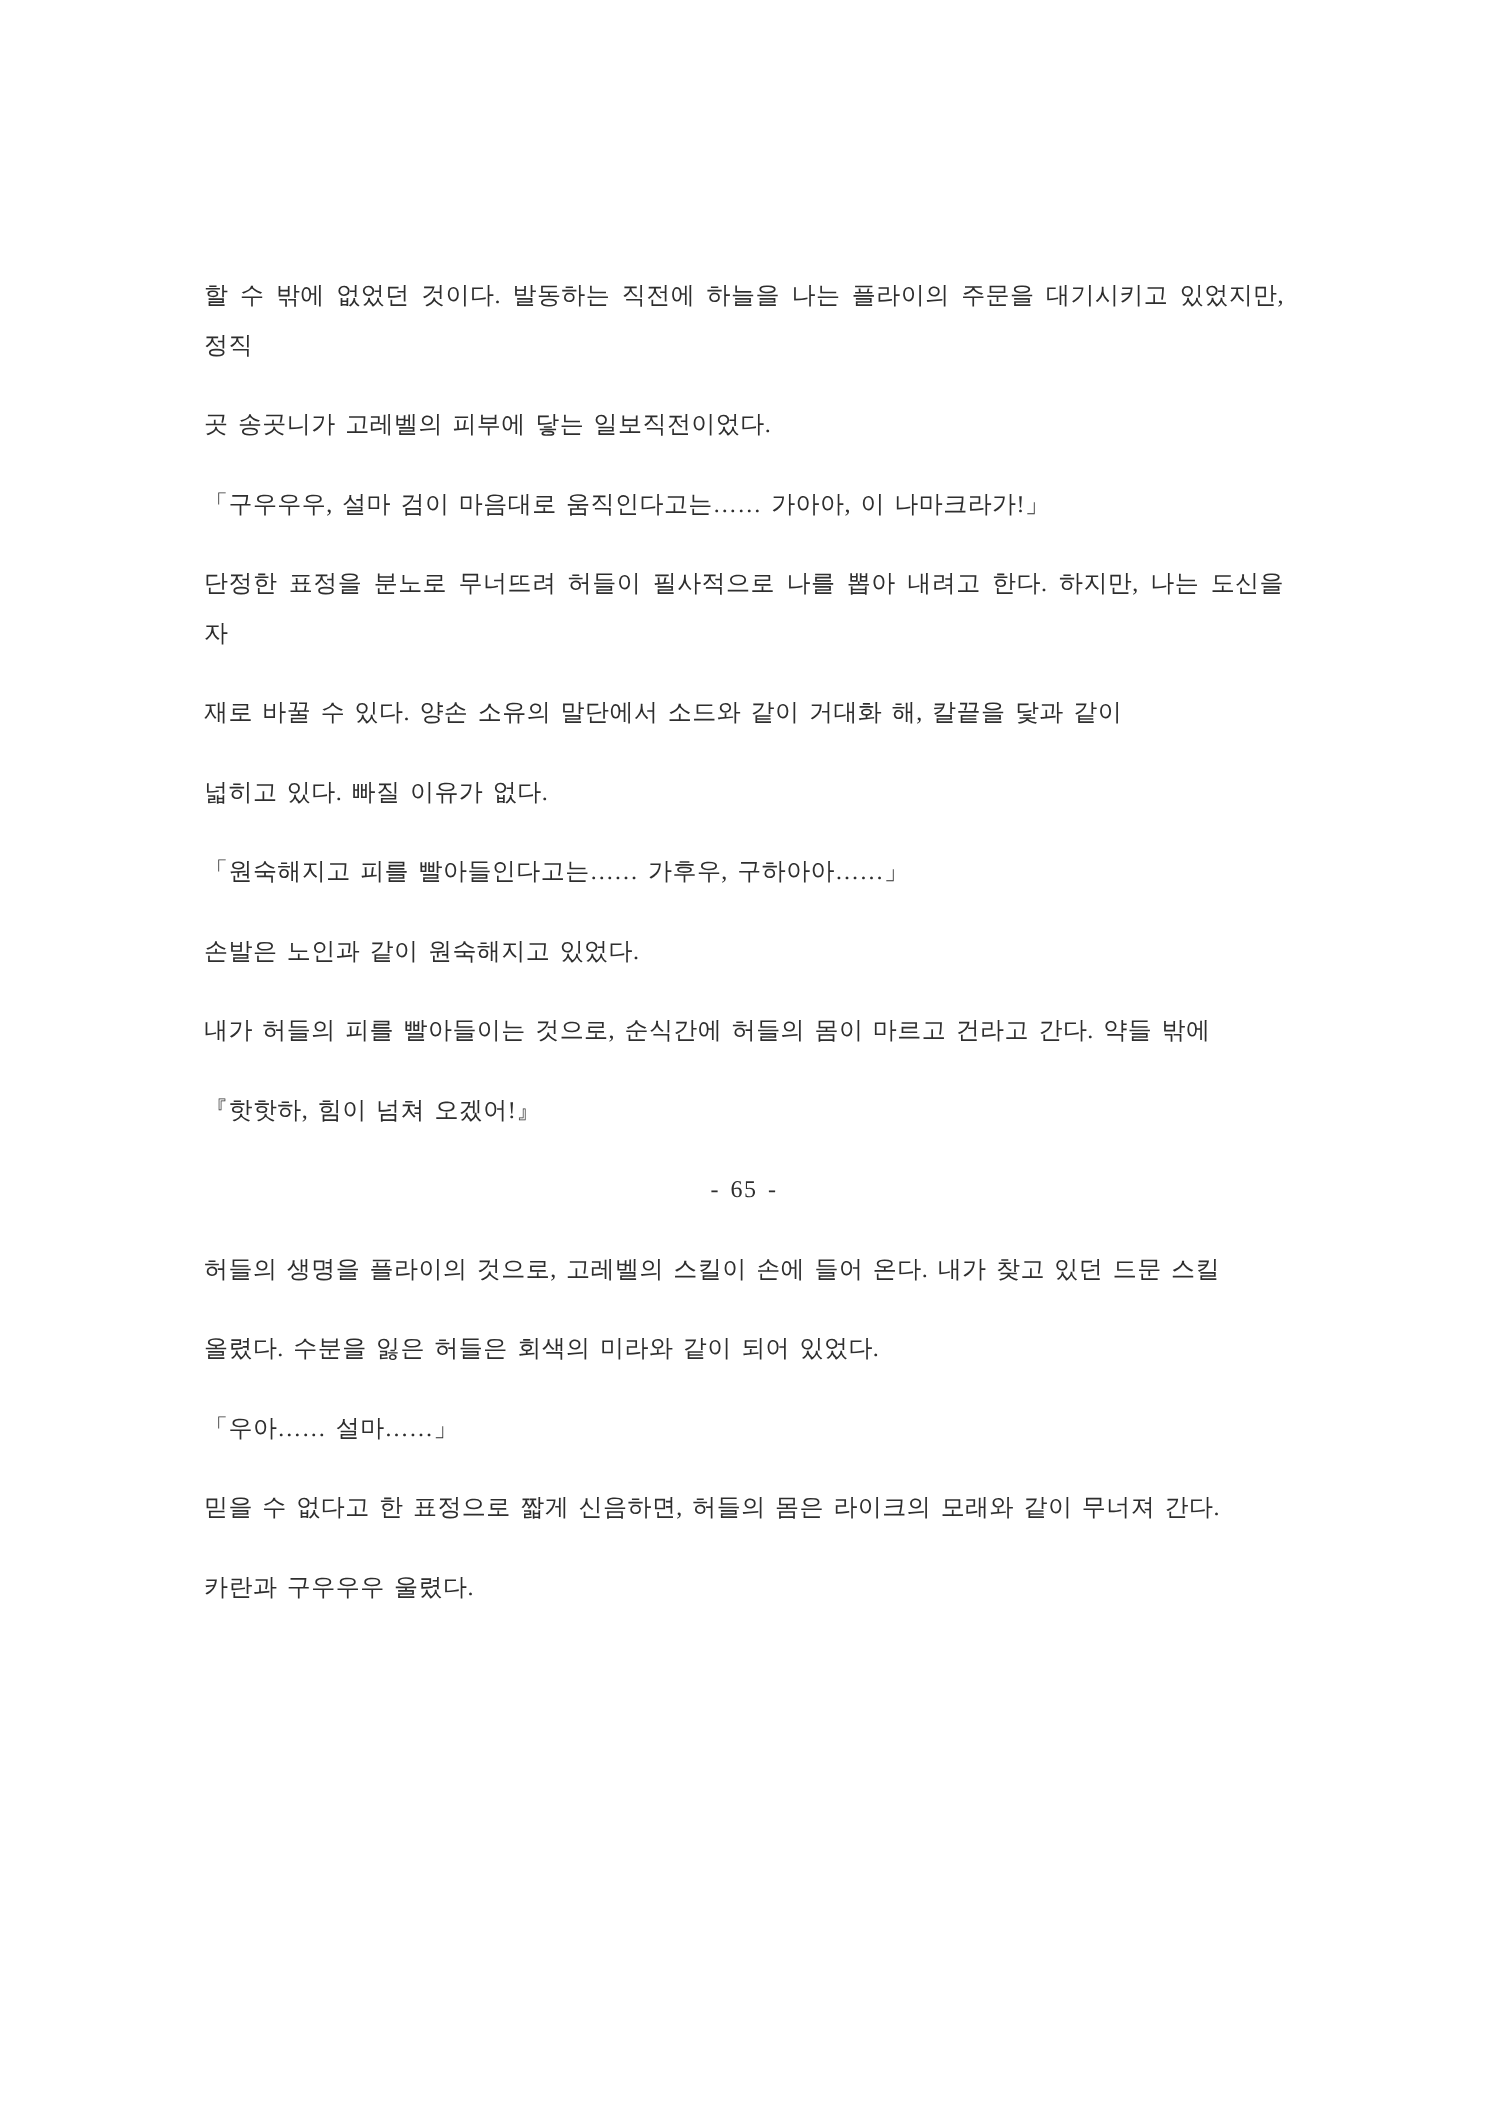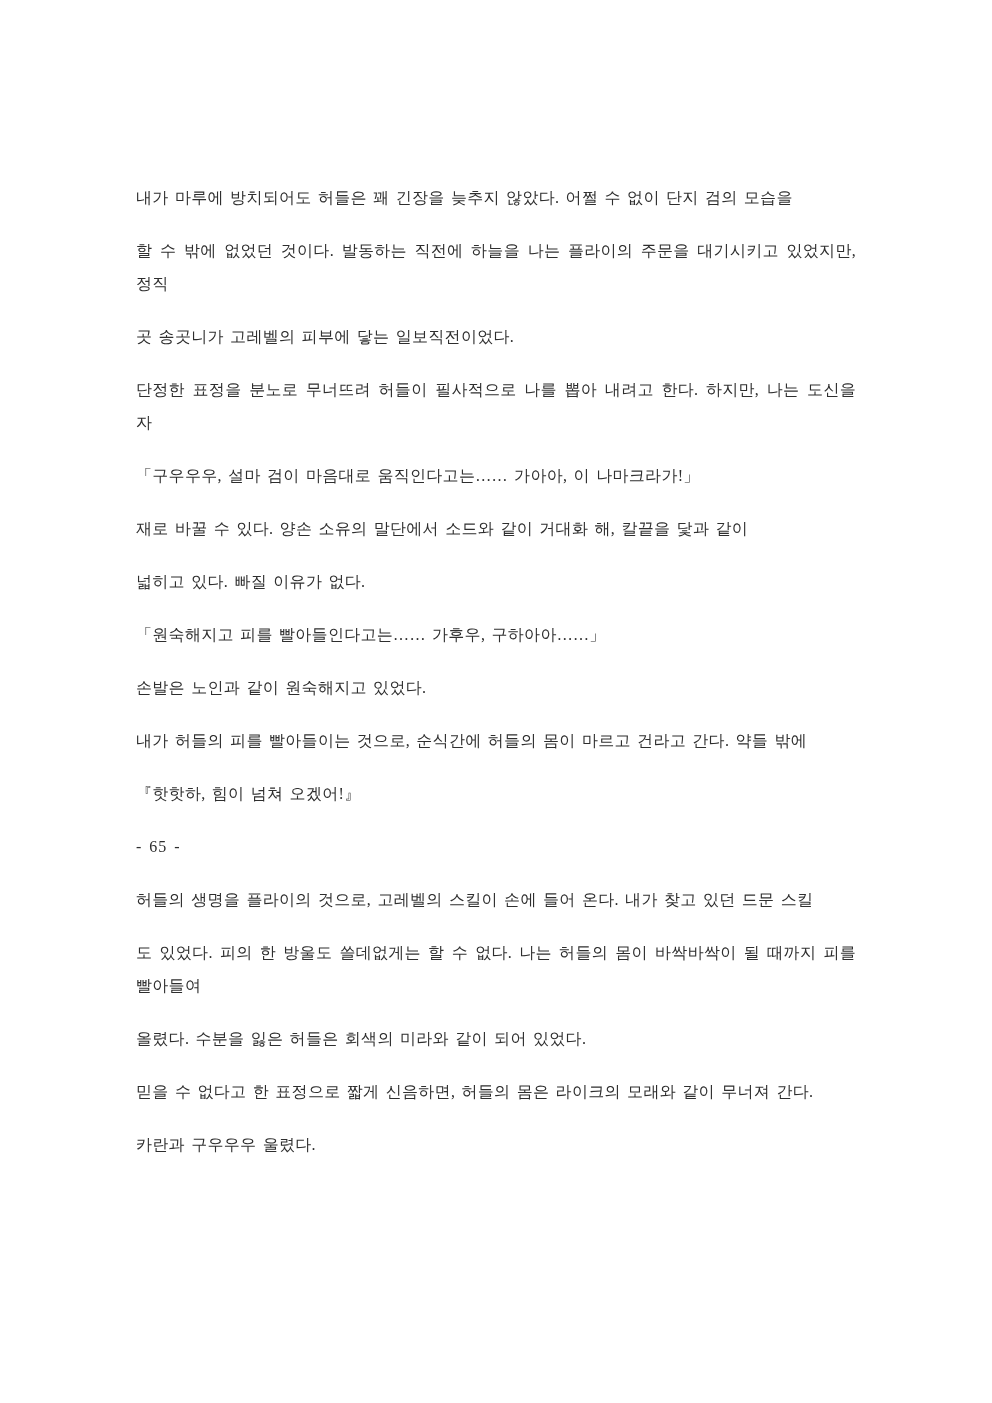--- a/index.html
+++ b/index.html
@@ -21,38 +21,37 @@
   }
   .para {
     margin: 0 0 20px 0;
     font-size: 16px;
     line-height: 33px;
     text-align: justify;
     letter-spacing: 0.3px;
     word-spacing: 2px;
   }
   .para.pagenum {
-    text-align: left;
+    text-align: center;
     letter-spacing: 1px;
   }
 </style>
 </head>
 <body>
 
 <div class="page">
-  <p class="para">내가 마루에 방치되어도 허들은 꽤 긴장을 늦추지 않았다. 어쩔 수 없이 단지 검의 모습을</p>
   <p class="para">할 수 밖에 없었던 것이다. 발동하는 직전에 하늘을 나는 플라이의 주문을 대기시키고 있었지만, 정직</p>
   <p class="para">곳 송곳니가 고레벨의 피부에 닿는 일보직전이었다.</p>
+  <p class="para">「구우우우, 설마 검이 마음대로 움직인다고는…… 가아아, 이 나마크라가!」</p>
   <p class="para">단정한 표정을 분노로 무너뜨려 허들이 필사적으로 나를 뽑아 내려고 한다. 하지만, 나는 도신을 자</p>
-  <p class="para">「구우우우, 설마 검이 마음대로 움직인다고는…… 가아아, 이 나마크라가!」</p>
   <p class="para">재로 바꿀 수 있다. 양손 소유의 말단에서 소드와 같이 거대화 해, 칼끝을 닻과 같이</p>
   <p class="para">넓히고 있다. 빠질 이유가 없다.</p>
   <p class="para">「원숙해지고 피를 빨아들인다고는…… 가후우, 구하아아……」</p>
   <p class="para">손발은 노인과 같이 원숙해지고 있었다.</p>
   <p class="para">내가 허들의 피를 빨아들이는 것으로, 순식간에 허들의 몸이 마르고 건라고 간다. 약들 밖에</p>
   <p class="para">『핫핫하, 힘이 넘쳐 오겠어!』</p>
   <p class="para pagenum">- 65 -</p>
   <p class="para">허들의 생명을 플라이의 것으로, 고레벨의 스킬이 손에 들어 온다. 내가 찾고 있던 드문 스킬</p>
-  <p class="para">도 있었다. 피의 한 방울도 쓸데없게는 할 수 없다. 나는 허들의 몸이 바싹바싹이 될 때까지 피를 빨아들여</p>
   <p class="para">올렸다. 수분을 잃은 허들은 회색의 미라와 같이 되어 있었다.</p>
+  <p class="para">「우아…… 설마……」</p>
   <p class="para">믿을 수 없다고 한 표정으로 짧게 신음하면, 허들의 몸은 라이크의 모래와 같이 무너져 간다.</p>
   <p class="para">카란과 구우우우 울렸다.</p>
 </div>
 
 </body></html>

